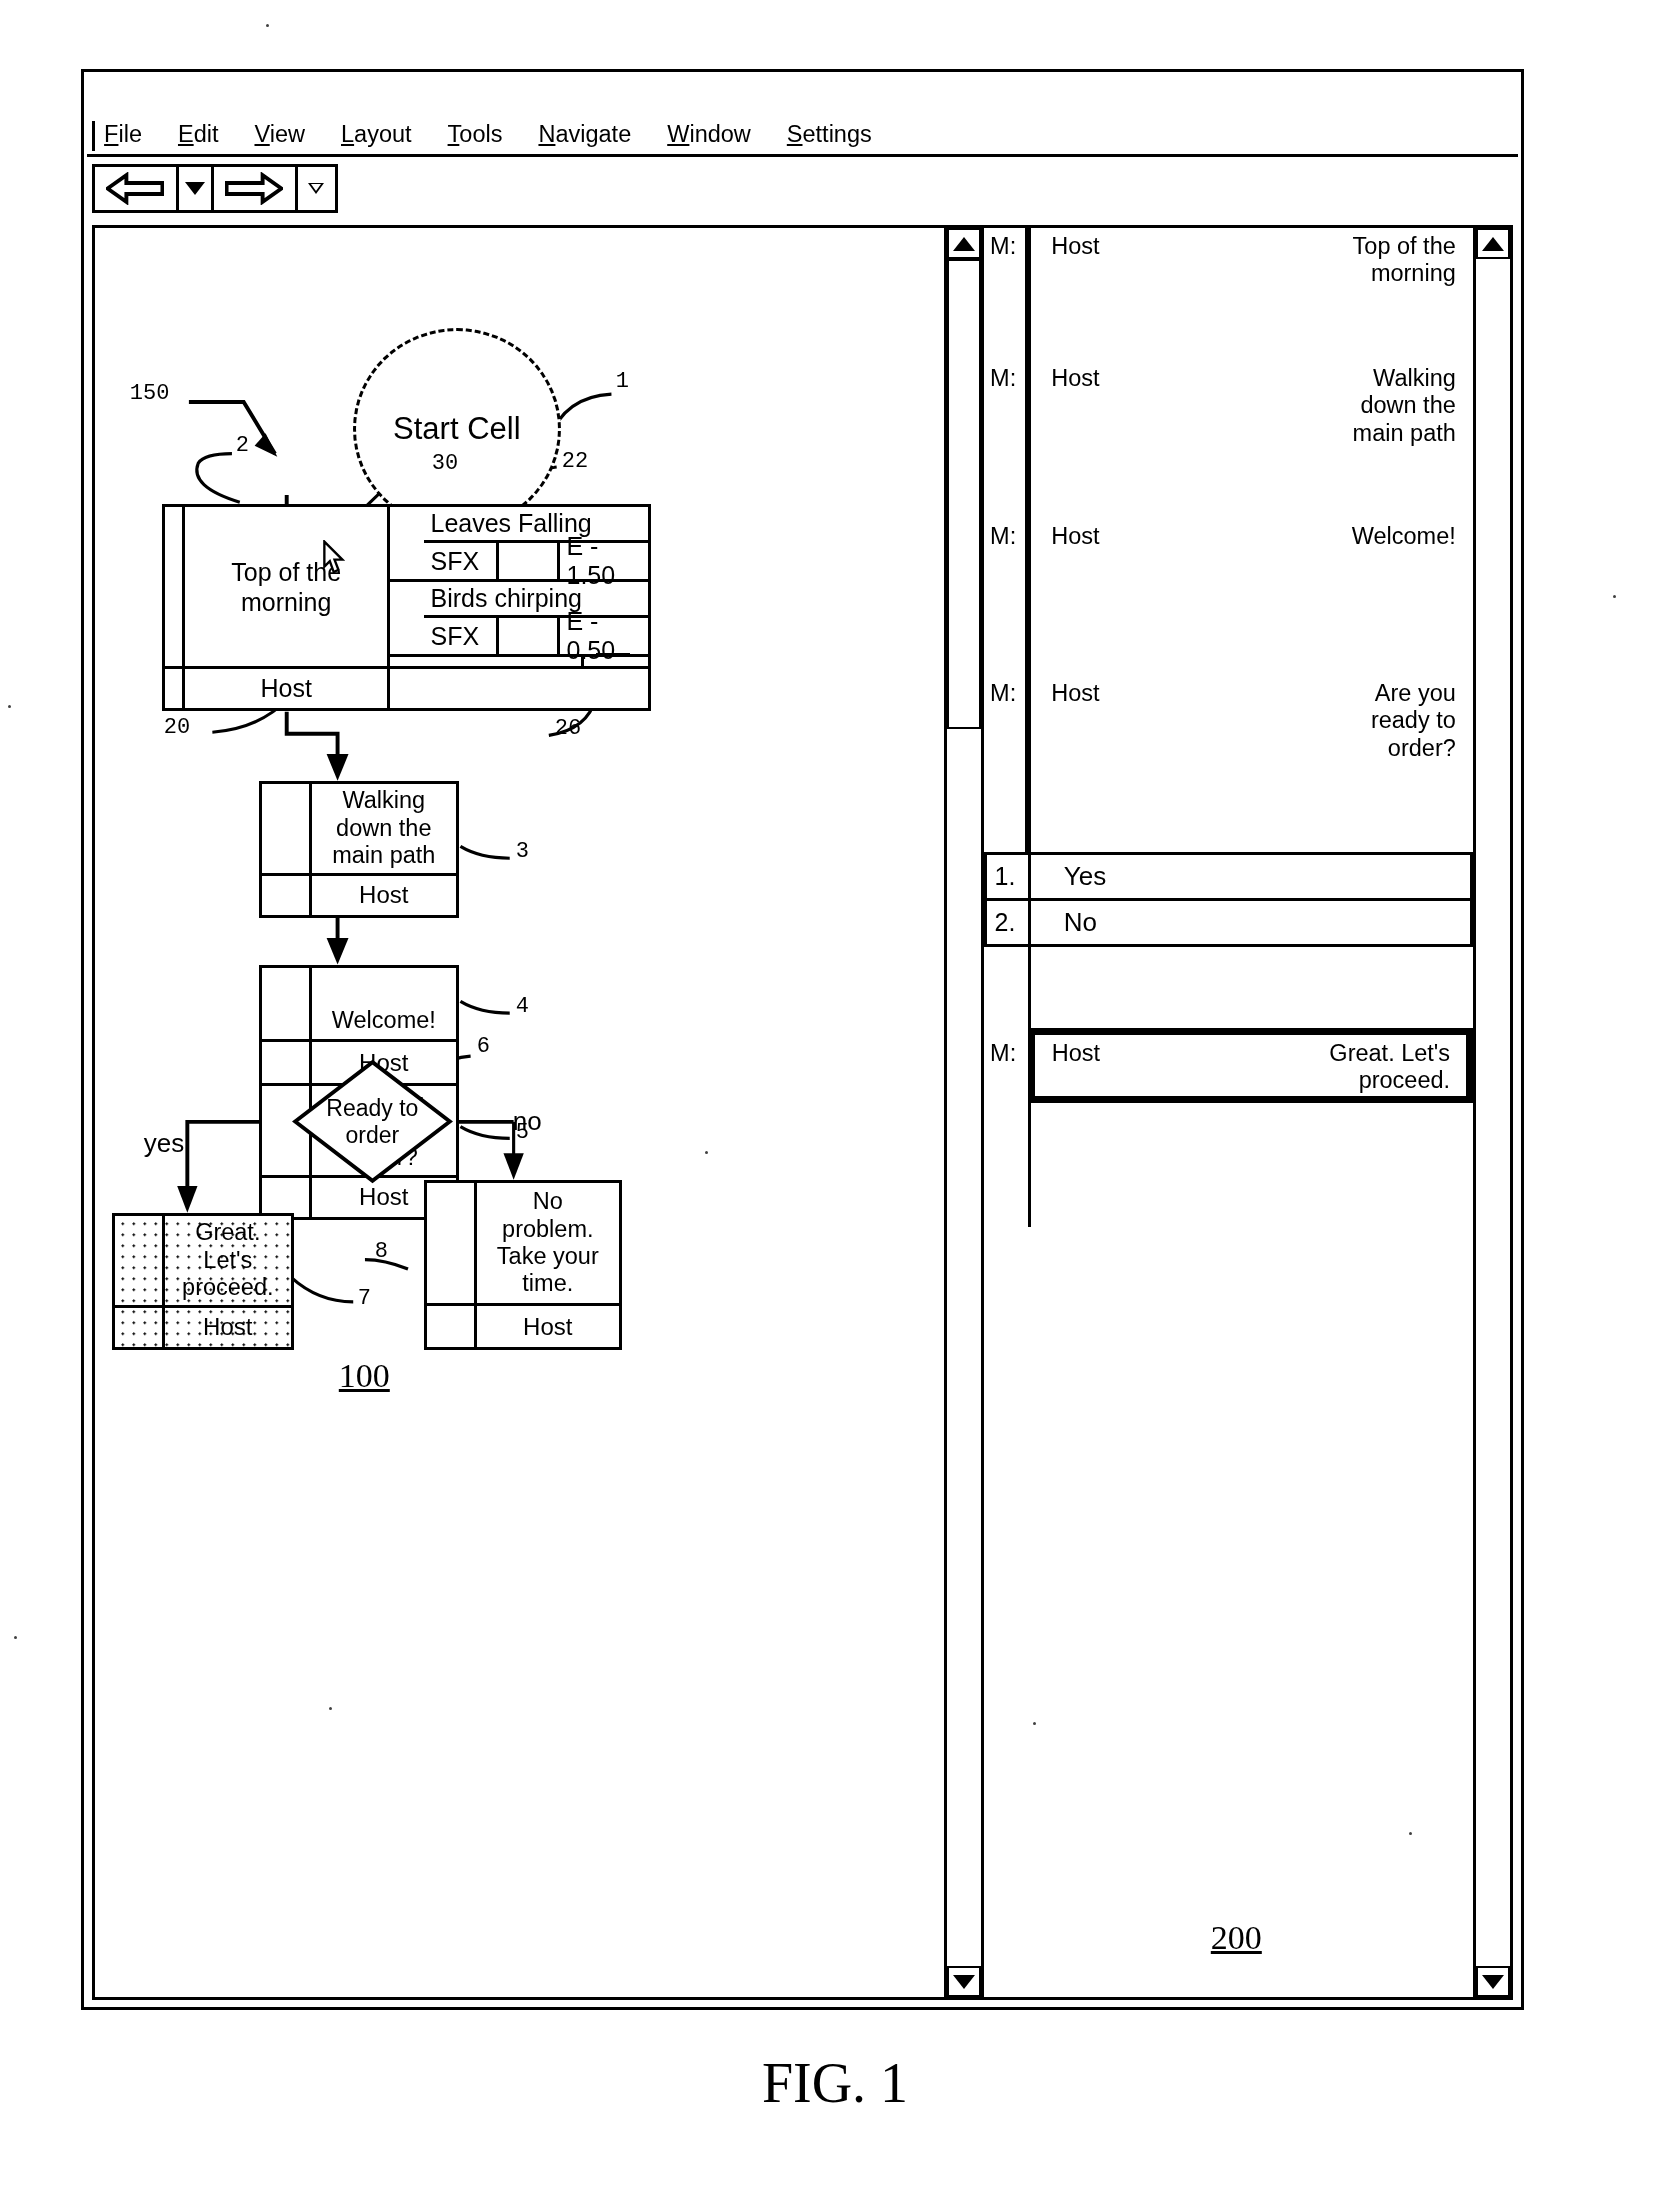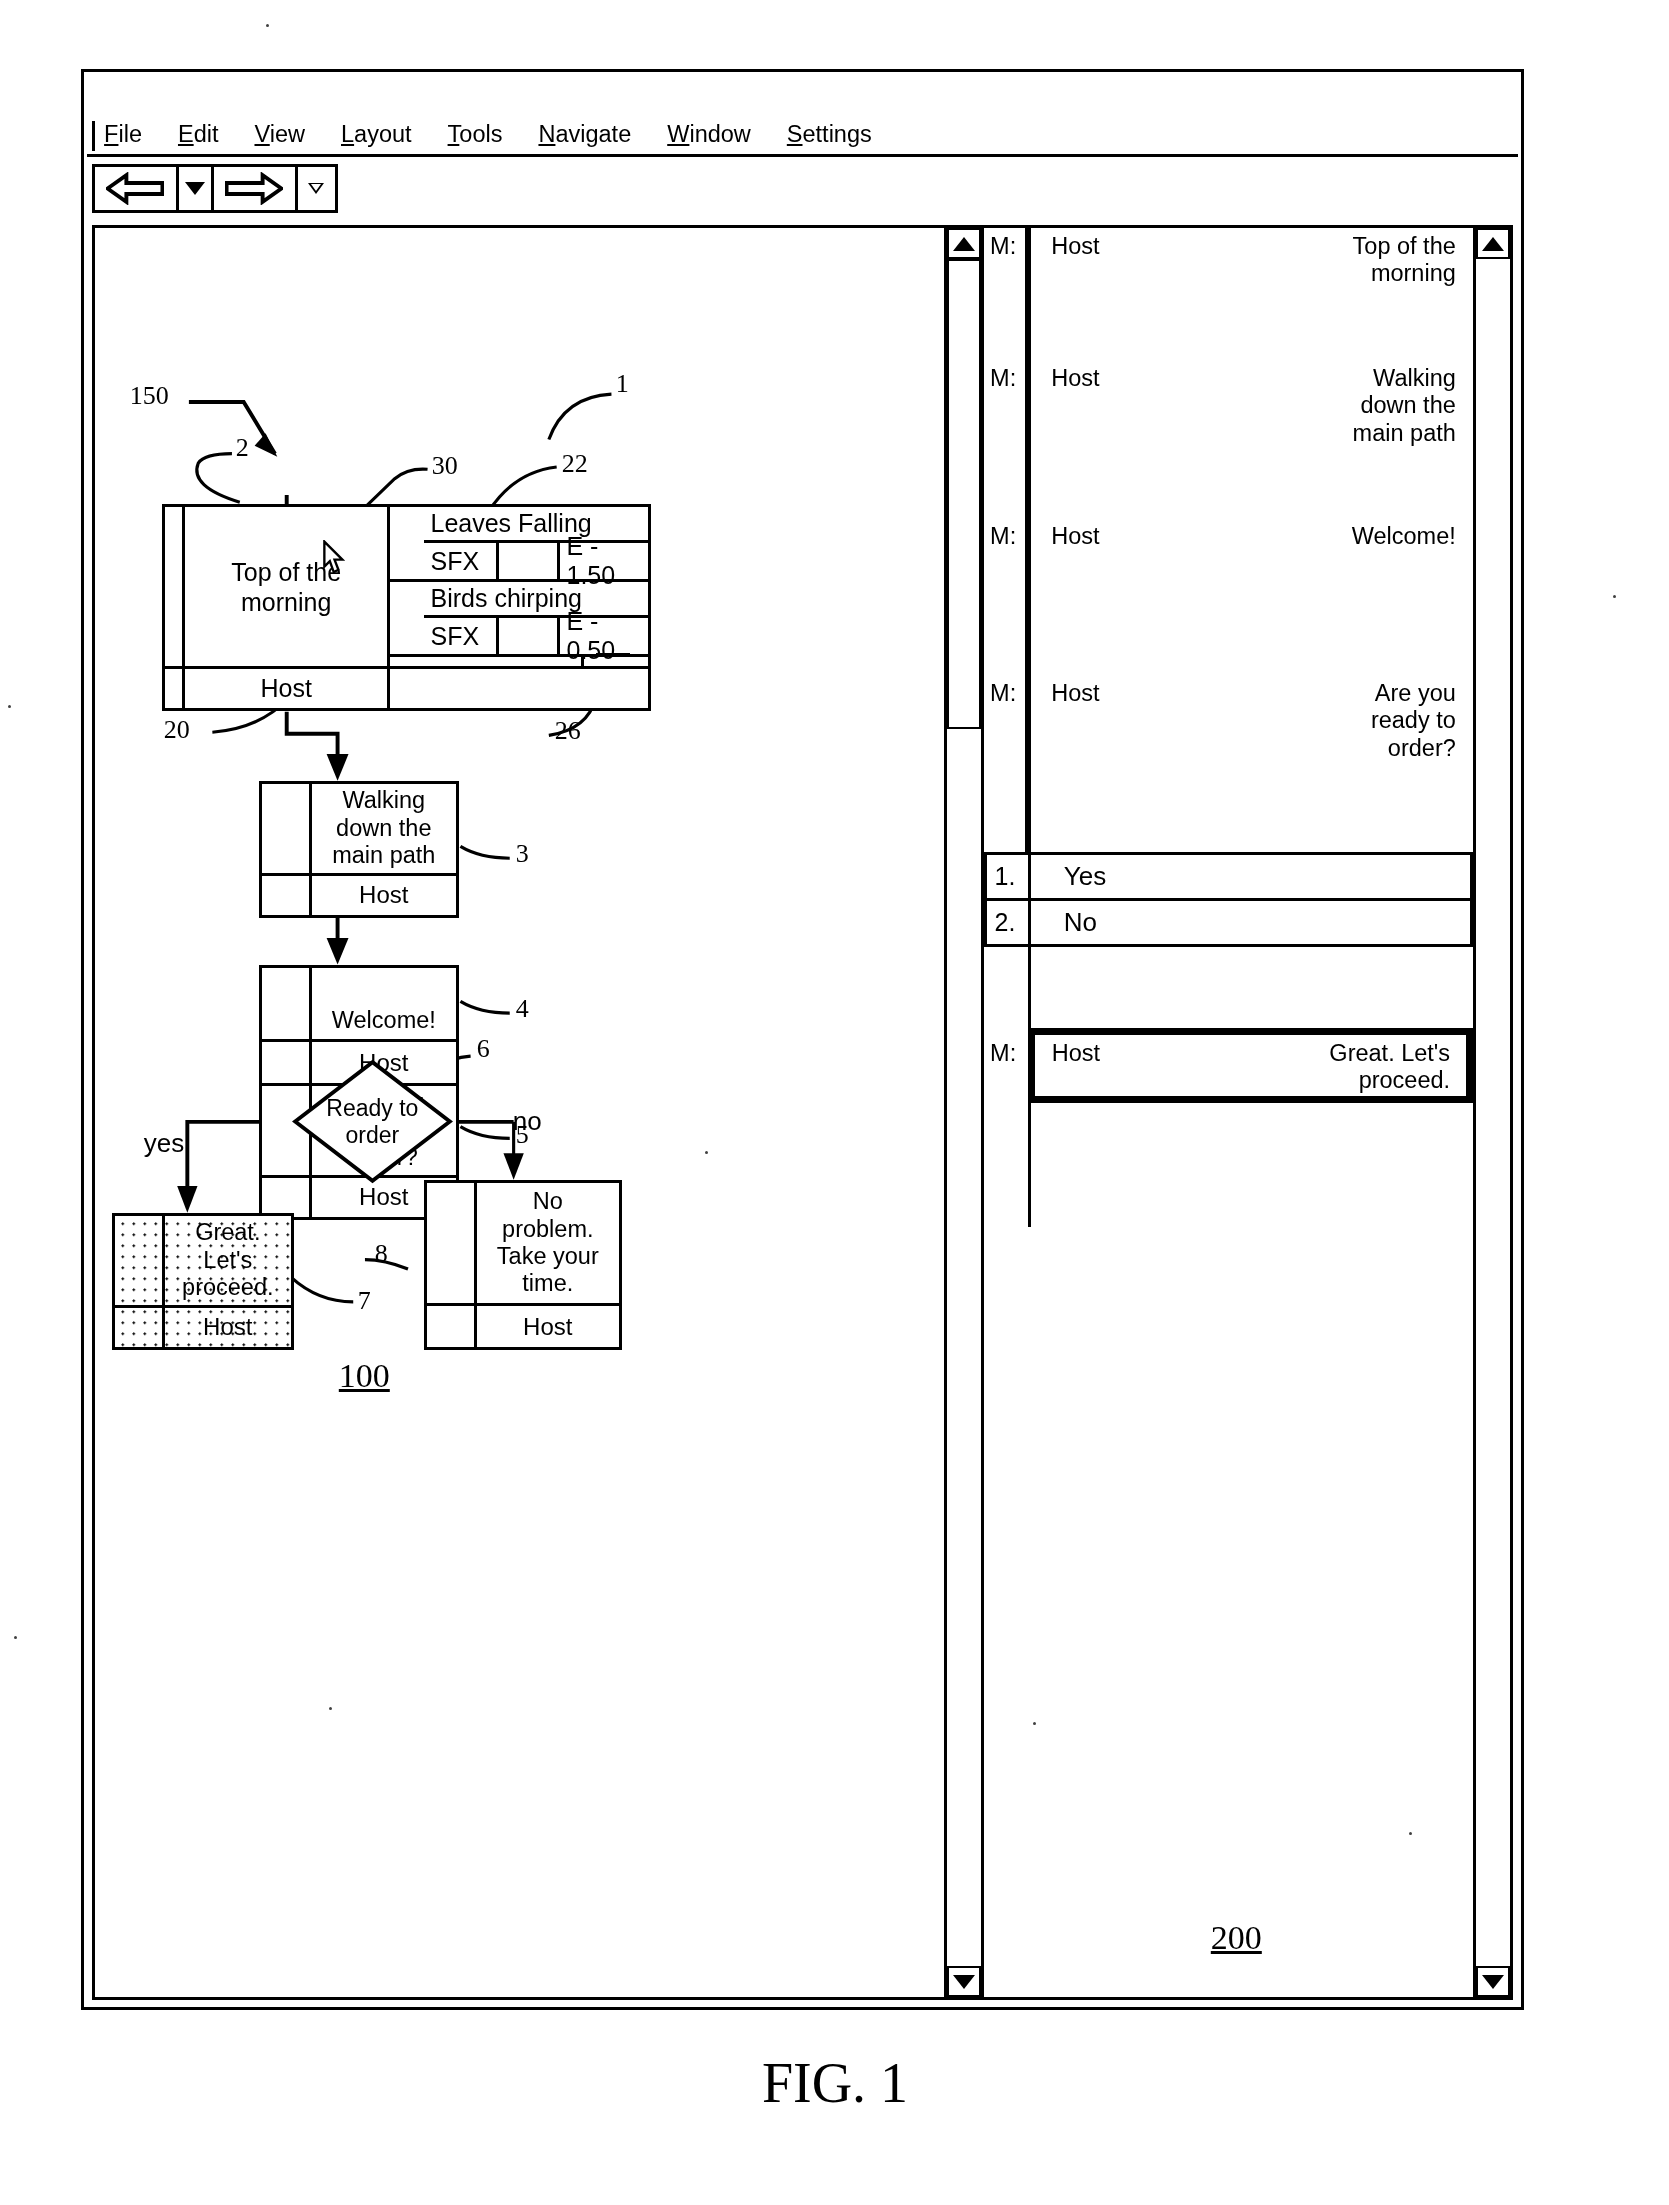--- a/index.html
+++ b/index.html
@@ -137,21 +137,21 @@
                      font-size:25px;border-right:3.9px solid #000;box-sizing:border-box;}
   #cell2 .botrow .b3{flex:1;}
   
   #cursor{position:absolute;left:227px;top:312px;width:23.5px;height:36px;}
   
   #diamond{position:absolute;left:197px;top:831px;width:161px;height:125px;}
   #diamond .dtxt{position:absolute;left:0;top:0;width:100%;height:100%;
                  display:flex;flex-direction:column;align-items:center;justify-content:center;
                  font-size:23px;line-height:1.15;text-align:center;}
   .edge-label{position:absolute;font-size:26px;}
-  .refnum{position:absolute;font-family:Liberation Serif, serif;font-size:26px;}
+  .refnum{position:absolute;font-family:Liberation Mono, monospace;font-size:22px;}
   .refnum-u{position:absolute;font-family:"Liberation Serif", serif;font-size:34px;
             text-decoration:underline;}
   
   #script{position:absolute;left:0;top:0;width:100%;height:100%;}
   .srow{display:flex;border-bottom:0;box-sizing:border-box;}
   .srow .m{width:44px;font-size:23.5px;padding-left:6.3px;box-sizing:border-box;
            border-right:3.1px solid #000;display:flex;padding-top:4.7px;}
   .srow .spk{width:204px;font-size:23.5px;padding-left:23.5px;box-sizing:border-box;padding-top:4.7px;}
   .srow .txt{flex:1;font-size:23.5px;text-align:right;line-height:1.17;padding-right:17px;
              box-sizing:border-box;padding-top:4.7px;}
@@ -257,20 +257,23 @@
 
           <path d="M458 1142 L535 1142" fill="none" stroke="#000" stroke-width="5"></path>
           <path d="M535 1142 L535 1188" fill="none" stroke="#000" stroke-width="4"></path>
           <path d="M535 1216 L522 1182 L548 1182 Z" fill="#000"></path>
 
           <path d="M250 1340 Q 285 1372 330 1372" fill="none" stroke="#000" stroke-width="4"></path>
 
           <path d="M400 1330 Q 370 1318 345 1318" fill="none" stroke="#000" stroke-width="4"></path>
         </svg>
 
+        <div id="startcell">
+          <span>Start Cell</span>
+        </div>
         <div class="refnum" style="left:521px;top:141px;">1</div>
         <div class="refnum" style="left:35px;top:153px;">150</div>
 
         <div id="cell2">
           <div class="top">
             <div class="c2-lcol"></div>
             <div class="c2-text">
               <div>
                 <div>Top of the</div>
                 <div>morning</div>

